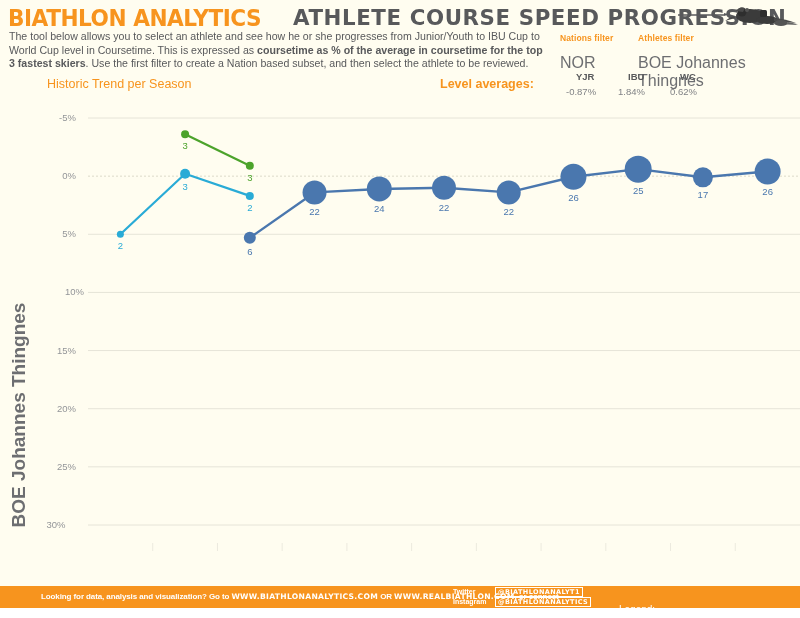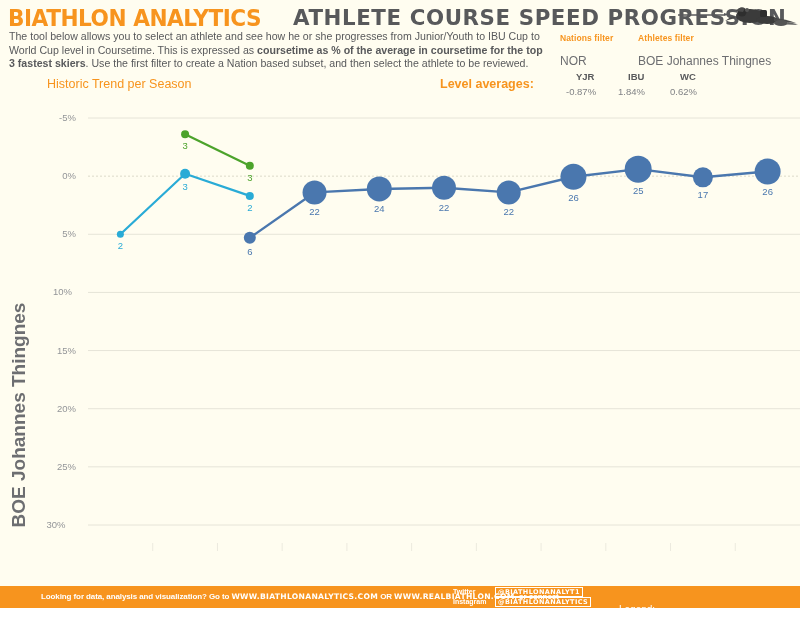--- a/index.html
+++ b/index.html
@@ -85,21 +85,21 @@
   .filter-col.athletes { width: 160px; }
   .filter-label {
     color: #f7941e;
     font-weight: bold;
     font-size: 8.5px;
     letter-spacing: 0.1px;
     margin-bottom: 11px;
   }
   .filter-value {
     color: #6d6e71;
-    font-size: 12px;
+    font-size: 16px;
   }
 
   .levels {
     position: absolute;
     left: 566px;
     top: 71px;
     width: 220px;
   }
   .level-cell {
     display: inline-block;
@@ -356,21 +356,21 @@
           <text x="614.909090909091" y="98.30571428571429" text-anchor="middle" font-size="9.5" font-family="&quot;Liberation Sans&quot;, sans-serif" fill="#4a77ae">17</text>
           <circle cx="679.6363636363637" cy="71.49142857142857" r="13" fill="#4a77ae"></circle>
           <text x="679.6363636363637" y="95.49142857142857" text-anchor="middle" font-size="9.5" font-family="&quot;Liberation Sans&quot;, sans-serif" fill="#4a77ae">26</text>
         </g>
       </svg>
     </div>
   <div id="ytick-root">
       <div class="ytick" style="left: 36px; top: 12px;">-5%</div>
       <div class="ytick" style="left: 36px; top: 70.1429px;">0%</div>
       <div class="ytick" style="left: 36px; top: 128.286px;">5%</div>
-      <div class="ytick" style="left: 32px; top: 186.429px; text-align: right;">10%</div>
+      <div class="ytick" style="left: 44px; top: 186.429px; text-align: right;">10%</div>
       <div class="ytick" style="left: 36px; top: 244.571px;">15%</div>
       <div class="ytick" style="left: 36px; top: 302.714px;">20%</div>
       <div class="ytick" style="left: 36px; top: 360.857px;">25%</div>
       <div class="ytick" style="left: 36px; top: 419px; text-align: center;">30%</div>
     </div>
   <div id="xtick-root"></div>
 
 </div>
 
 <div class="footer">

